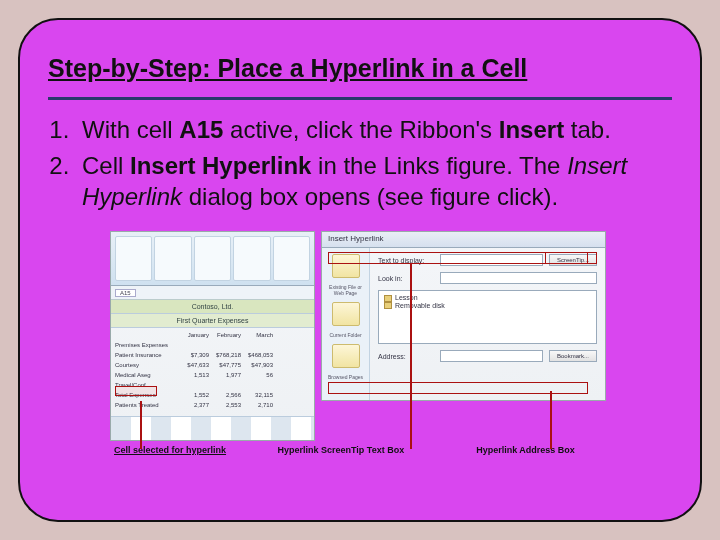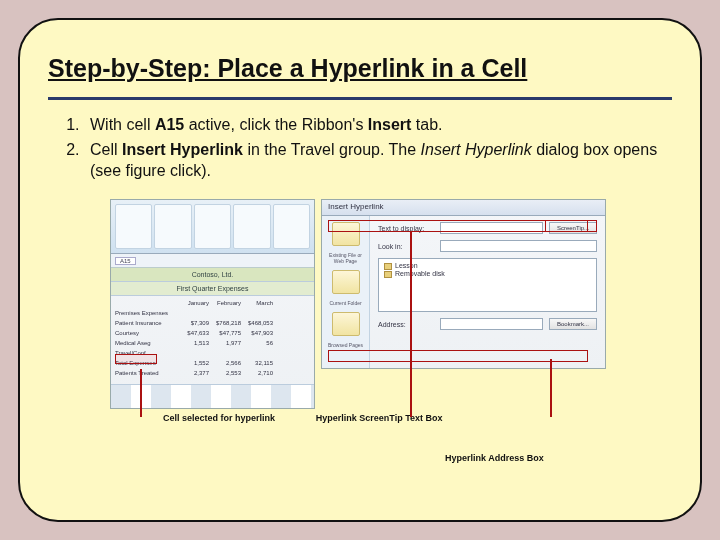--- a/index.html
+++ b/index.html
@@ -6,41 +6,41 @@
   body {
     width: 720px; height: 540px;
     background: #d8c2c0;
     font-family: Arial, Helvetica, sans-serif;
     overflow: hidden;
   }
   .card {
     position: absolute;
     left: 18px; top: 18px;
     width: 684px; height: 504px;
-    background: #fef9c3;
+    background: #d946ef;
     border-radius: 40px;
     border: 2px solid #111;
     padding: 34px 28px 22px 28px;
   }
   .title {
     font-size: 25px;
     font-weight: bold;
     text-decoration: underline;
     color: #111;
     padding-bottom: 6px;
   }
   .rule {
     border: none;
     border-top: 3px solid #2a3a6b;
     margin: 8px 0 14px 0;
   }
   ol.steps {
     list-style: decimal;
-    margin-left: 36px;
-    font-size: 16px;
+    margin-left: 28px;
+    font-size: 24px;
     color: #111;
     line-height: 1.32;
   }
   ol.steps li { margin-bottom: 4px; padding-left: 6px; }
   .b { font-weight: bold; }
   .i { font-style: italic; }
 
   
   .fig {
     margin: 18px auto 0 auto;
@@ -104,37 +104,37 @@
   .hl4 { position:absolute; left:6px; bottom:6px; width:260px; height:12px; border:1px solid #a11; }
 
   
   .arrow { position:absolute; background:#a11; width:2px;}
   .callouts {
     display:flex; justify-content:space-between;
     margin-top:4px;
     font-size:9px; font-weight:bold; color:#111;
   }
   .callouts div { width:33%; }
-  .callouts div:nth-child(1){text-align:right; padding-left:4px;}
-  .callouts div:nth-child(2){text-align:right;}
-  .callouts div:nth-child(3){text-align:left; padding-right:4px;margin-top:40px;}
+  .callouts div:nth-child(1){text-align:left; padding-left:4px;text-decoration:underline;}
+  .callouts div:nth-child(2){text-align:left;}
+  .callouts div:nth-child(3){text-align:center; padding-right:4px;}
 </style>
 </head>
 <body>
 
 <div class="card">
   <div class="title">Step-by-Step: Place a Hyperlink in a Cell</div>
   <hr class="rule">
 
   <ol class="steps">
     <li>
       <span>With cell </span><span class="b">A15</span><span> active, click the Ribbon's </span><span class="b">Insert</span><span> tab.</span>
     </li>
     <li>
-      <span>Cell </span><span class="b">Insert Hyperlink</span><span> in the Travel group. The </span><span class="i">Insert Hyperlink</span><span> dialog box opens (see figure click).</span>
+      <span>Cell </span><span class="b">Insert Hyperlink</span><span> in the Links figure. The </span><span class="i">Insert Hyperlink</span><span> dialog box opens (see figure click).</span>
     </li>
   </ol>
 
   <div class="fig">
     <div class="panels">
 
       <div class="panel excel">
         <div class="ribbon">
           <div class="grp"></div>
             <div class="grp"></div>

